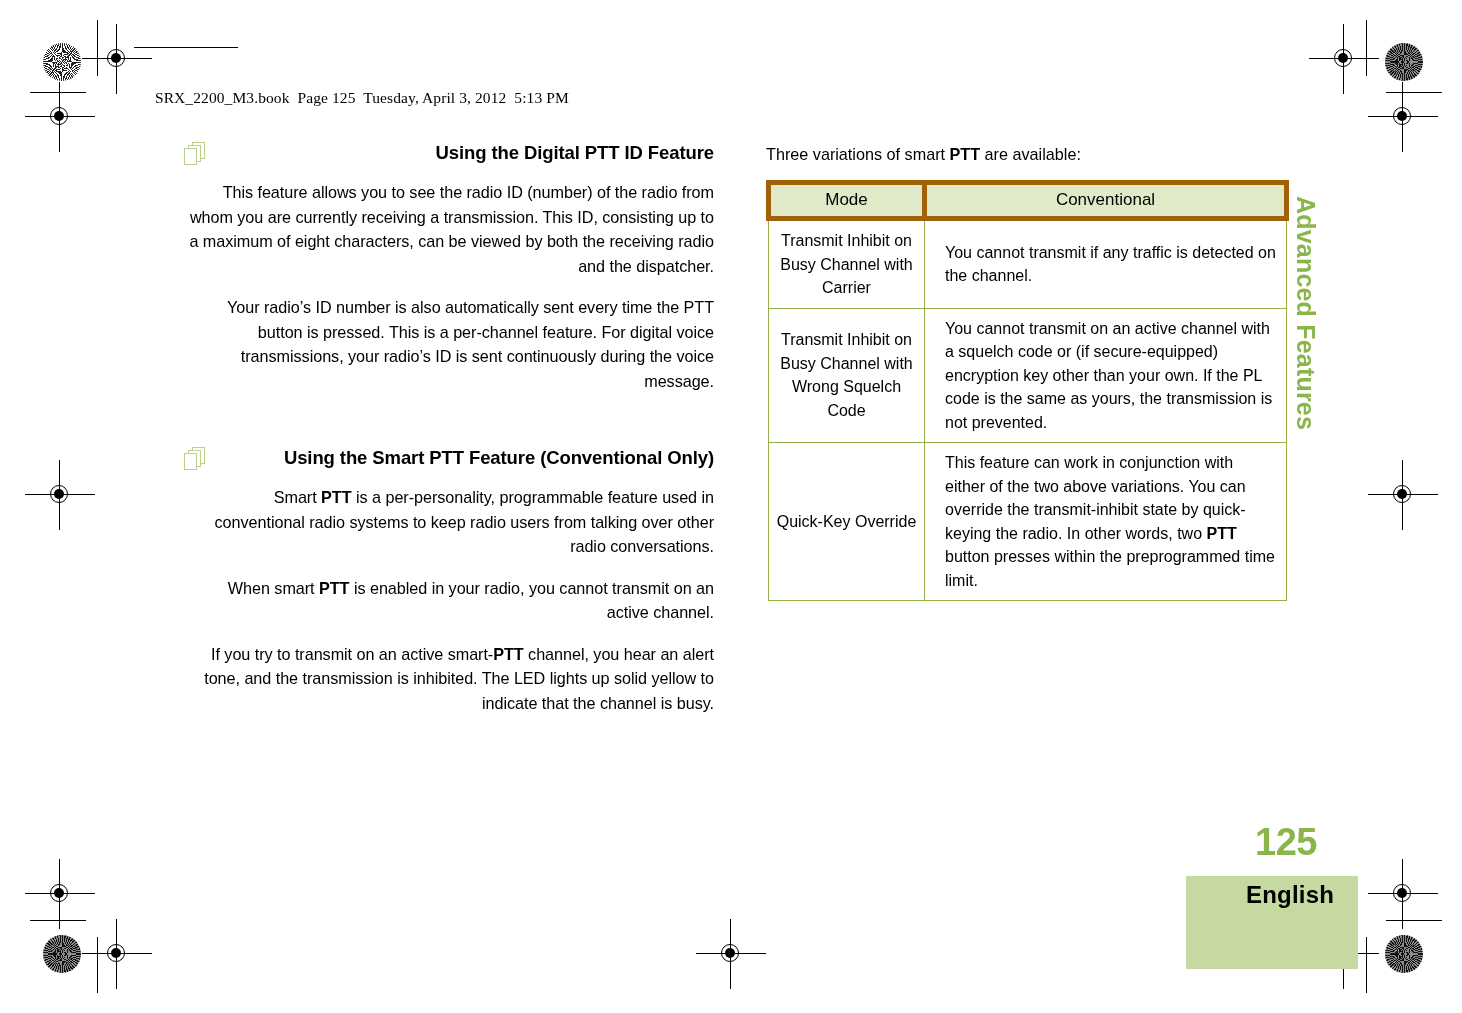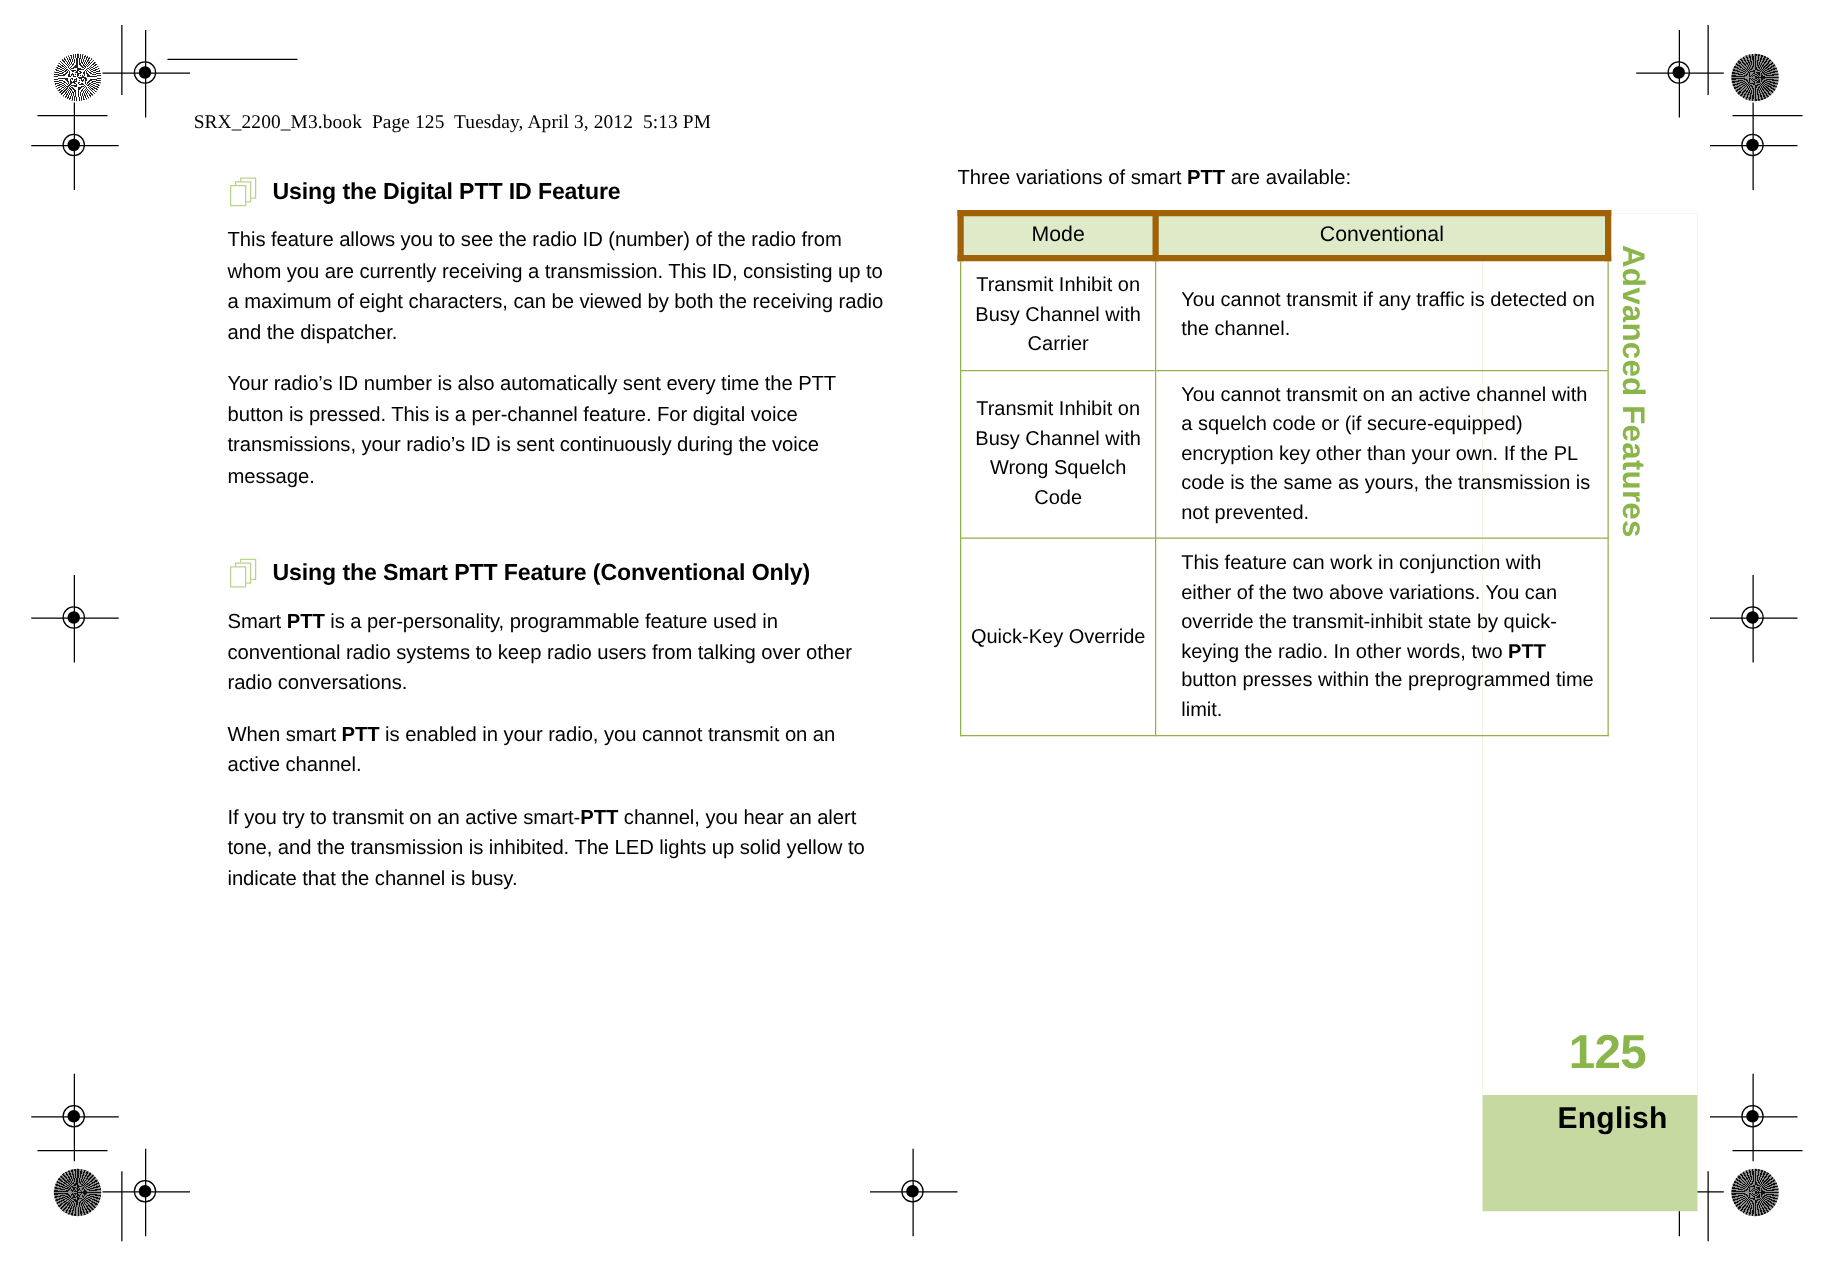--- a/index.html
+++ b/index.html
@@ -93,25 +93,26 @@
     position: absolute;
     left: 0; top: 0;
     width: 1462px; height: 1013px;
   }
 
   .col-left {
     position: absolute;
     left: 182px;
     top: 142px;
     width: 532px;
+    text-align: right;
   }
   .col-right {
     position: absolute;
     left: 766px;
-    top: 130px;
+    top: 142px;
     width: 520px;
   }
 
   h2.section-head {
     margin: 0 0 16px 0;
     padding: 0;
     font-size: 18.5px;
     font-weight: bold;
     line-height: 22px;
     position: relative;

